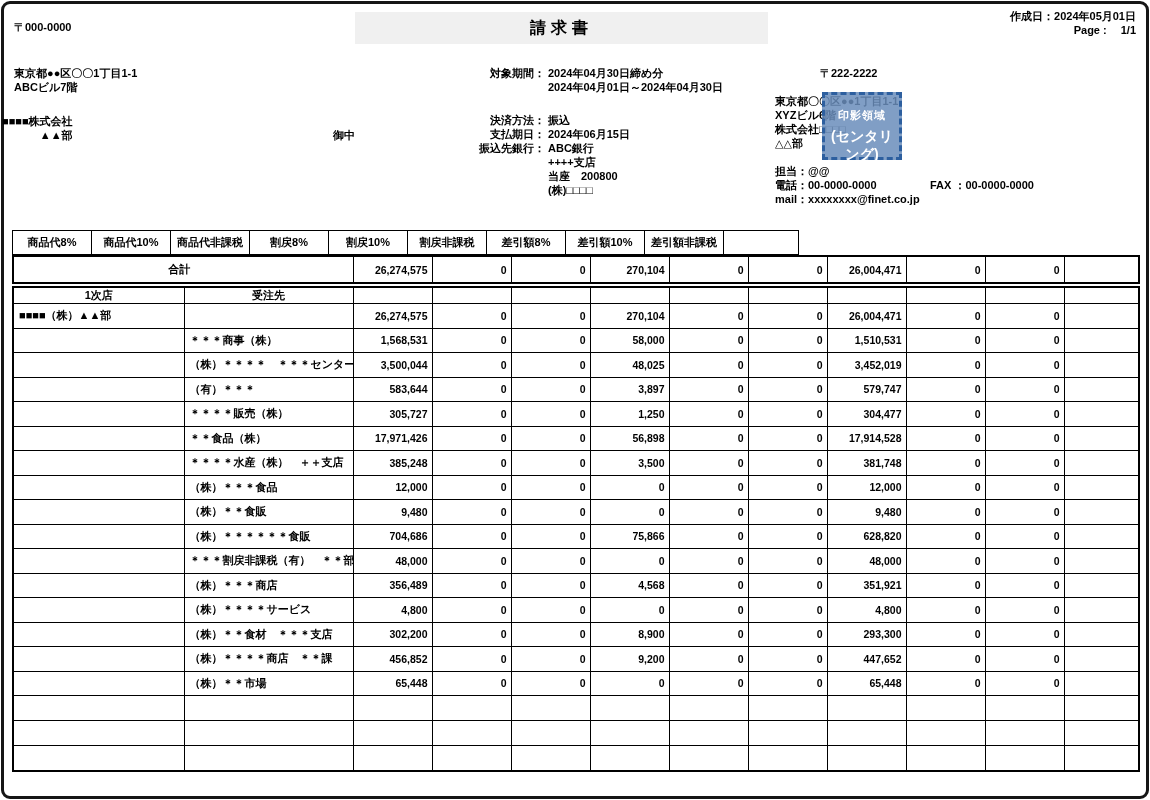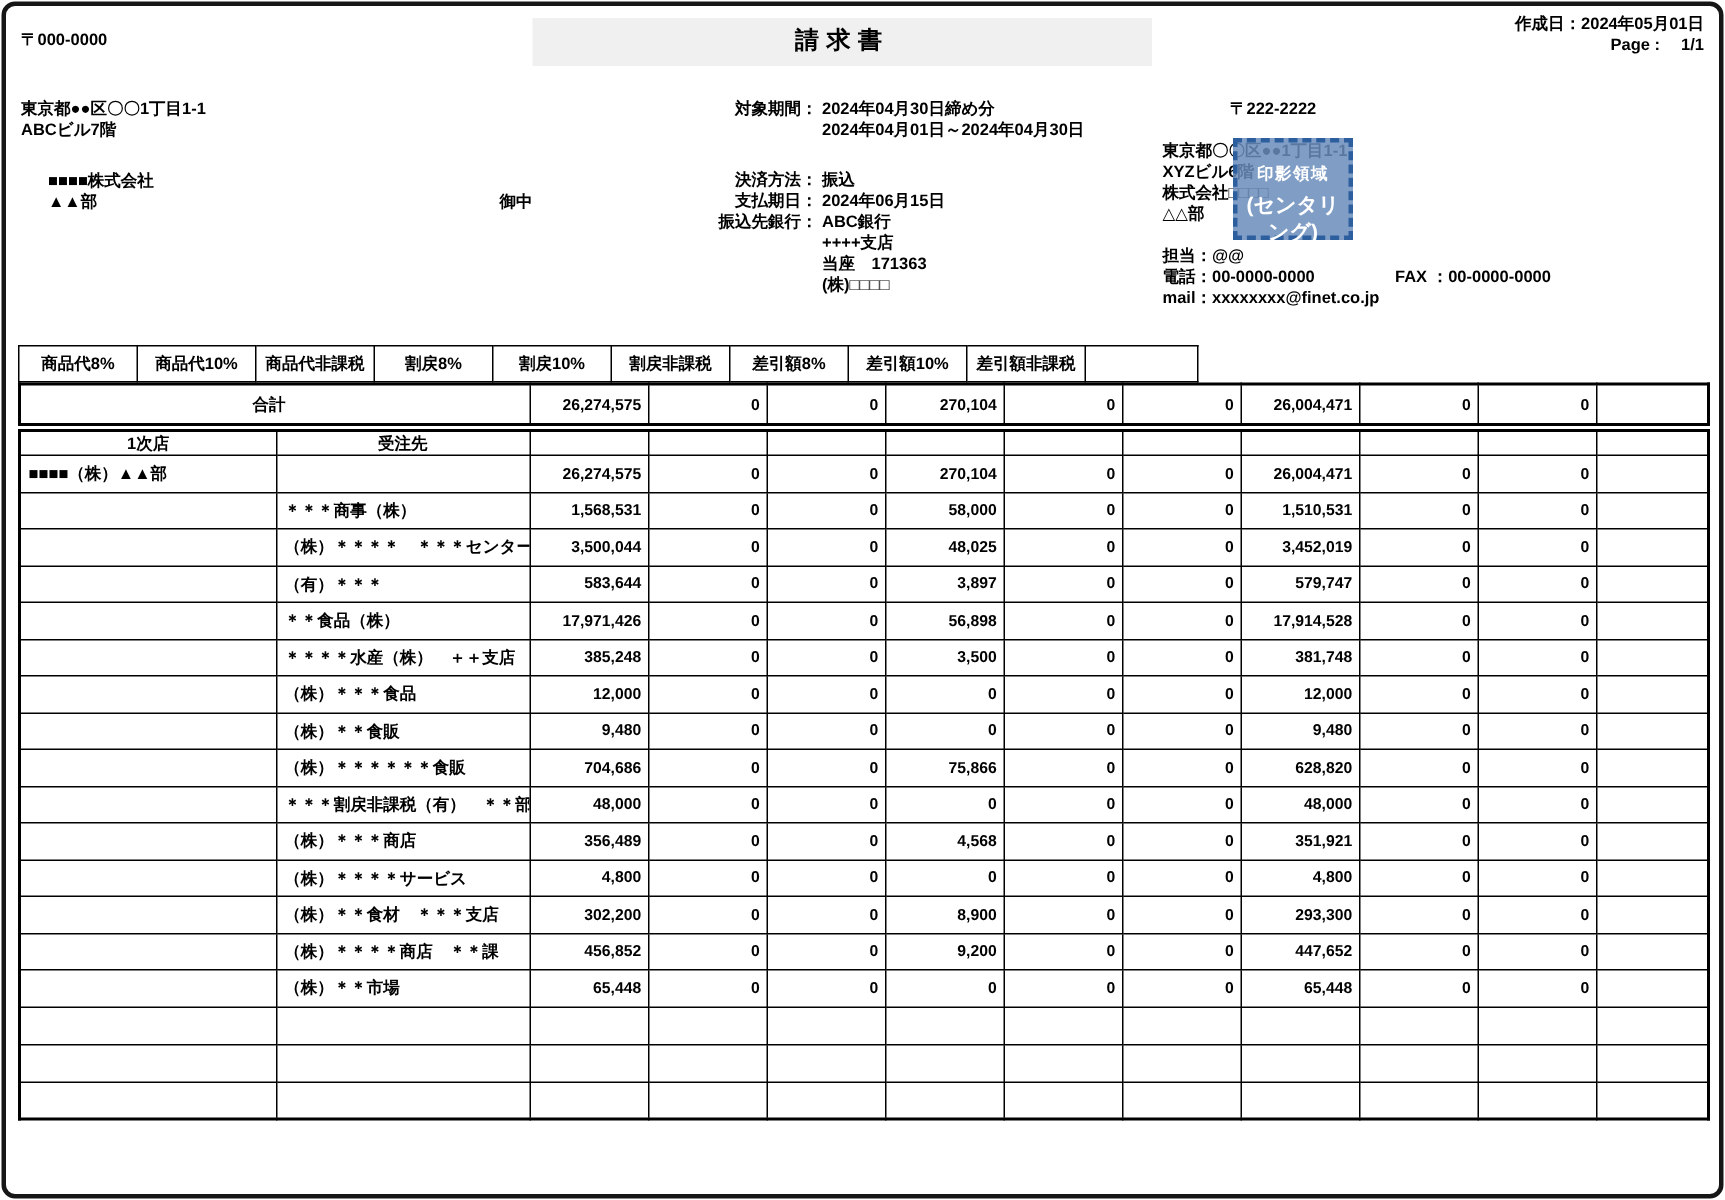--- a/index.html
+++ b/index.html
@@ -59,21 +59,21 @@
   <div>
     <span>Page :</span><span class="gap"></span><span>1/1</span>
   </div>
 </div>
 
 <div class="abs blk" style="left:14px; top:20px;">〒000-0000</div>
 <div class="abs blk" style="left:14px; top:66px;">
   <div>東京都●●区〇〇1丁目1-1</div>
   <div>ABCビル7階</div>
 </div>
-<div class="abs blk" style="left:32px; top:114px;">
+<div class="abs blk" style="left:2px; top:114px;text-align:right;">
   <div>■■■■株式会社</div>
   <div>▲▲部</div>
 </div>
 <div class="abs blk" style="left:333px; top:128px;">御中</div>
 
 <div class="abs blk" style="left:437px; top:66px;">
   <div class="terms-row">
     <span class="lb">対象期間：</span>
     <span class="vl">2024年04月30日締め分</span>
   </div>
@@ -94,21 +94,21 @@
   <div class="terms-row">
     <span class="lb">振込先銀行：</span>
     <span class="vl">ABC銀行</span>
   </div>
   <div class="terms-row">
     <span class="lb"></span>
     <span class="vl">++++支店</span>
   </div>
   <div class="terms-row">
     <span class="lb"></span>
-    <span class="vl">当座　171363</span>
+    <span class="vl">当座　200800</span>
   </div>
   <div class="terms-row">
     <span class="lb"></span>
     <span class="vl">(株)□□□□</span>
   </div>
 </div>
 
 <div class="abs blk" style="left:775px; top:66px;margin-left:45px;">〒222-2222</div>
 <div class="abs blk" style="left:775px; top:94px;">
   <div>東京都〇〇区●●1丁目1-1</div>
@@ -270,20 +270,34 @@
           <td class="num">3,897</td>
           <td class="num">0</td>
           <td class="num">0</td>
           <td class="num">579,747</td>
           <td class="num">0</td>
           <td class="num">0</td>
           <td></td>
         </tr>
         <tr class="row">
           <td class="nm"></td>
+          <td class="nm">＊＊＊＊販売（株）</td>
+          <td class="num">305,727</td>
+          <td class="num">0</td>
+          <td class="num">0</td>
+          <td class="num">1,250</td>
+          <td class="num">0</td>
+          <td class="num">0</td>
+          <td class="num">304,477</td>
+          <td class="num">0</td>
+          <td class="num">0</td>
+          <td></td>
+        </tr>
+        <tr class="row">
+          <td class="nm"></td>
           <td class="nm">＊＊食品（株）</td>
           <td class="num">17,971,426</td>
           <td class="num">0</td>
           <td class="num">0</td>
           <td class="num">56,898</td>
           <td class="num">0</td>
           <td class="num">0</td>
           <td class="num">17,914,528</td>
           <td class="num">0</td>
           <td class="num">0</td>

